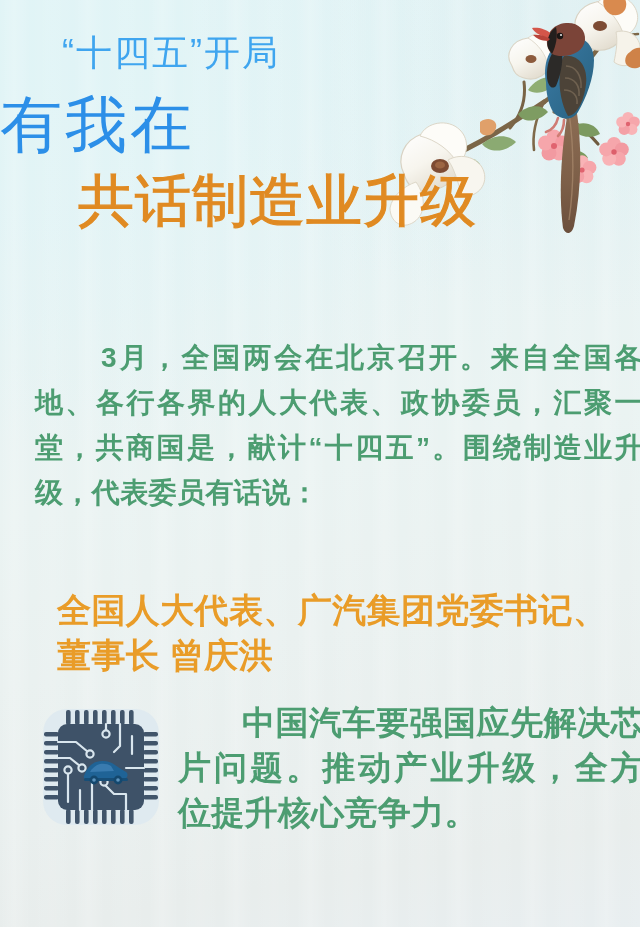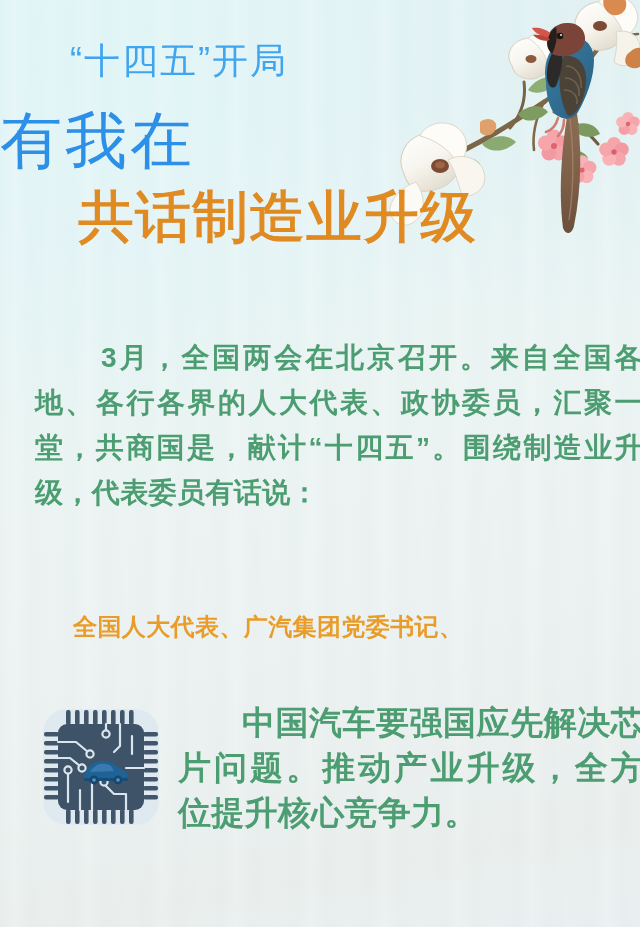--- a/index.html
+++ b/index.html
@@ -58,21 +58,21 @@
 
   
   .headline-block {
     position: absolute;
     left: 0;
     top: 30px;
     width: 640px;
   }
 
   .title-kicker {
-    margin: 8px;
+    margin: 0;
     padding-left: 62px;
     font-size: 36px;
     line-height: 46px;
     letter-spacing: 2px;
     font-weight: 400;
     color: #3FA5EF;
     white-space: nowrap;
   }
 
   .title-main {
@@ -117,22 +117,22 @@
   }
 
   
   .speaker-block {
     position: absolute;
     left: 57px;
     top: 588px;
     width: 566px;
   }
   .speaker-line {
-    margin: 16px;
-    font-size: 24px;
+    margin: 0;
+    font-size: 34px;
     line-height: 45px;
     letter-spacing: 0.4px;
     font-weight: 700;
     color: #E99C28;
     white-space: nowrap;
   }
 
   
   .quote-row {
     position: absolute;
@@ -308,20 +308,21 @@
   <div class="headline-block">
     <div class="title-kicker">“十四五”开局</div>
     <div class="title-main">有我在</div>
     <div class="title-accent">共话制造业升级</div>
   </div>
 
   <p class="intro-para">3月，全国两会在北京召开。来自全国各地、各行各界的人大代表、政协委员，汇聚一堂，共商国是，献计“十四五”。围绕制造业升级，代表委员有话说：</p>
 
   <div class="speaker-block">
     <div class="speaker-line">全国人大代表、广汽集团党委书记、</div>
+    <div class="speaker-line">董事长 曾庆洪</div>
   </div>
 
   <div class="quote-row">
 
     <svg id="chip-icon" viewBox="0 0 122 122" xmlns="http://www.w3.org/2000/svg">
 
       <rect x="3" y="3" width="116" height="116" rx="24" fill="#dfeaf0"></rect>
 
       <g fill="#41556B">
 

